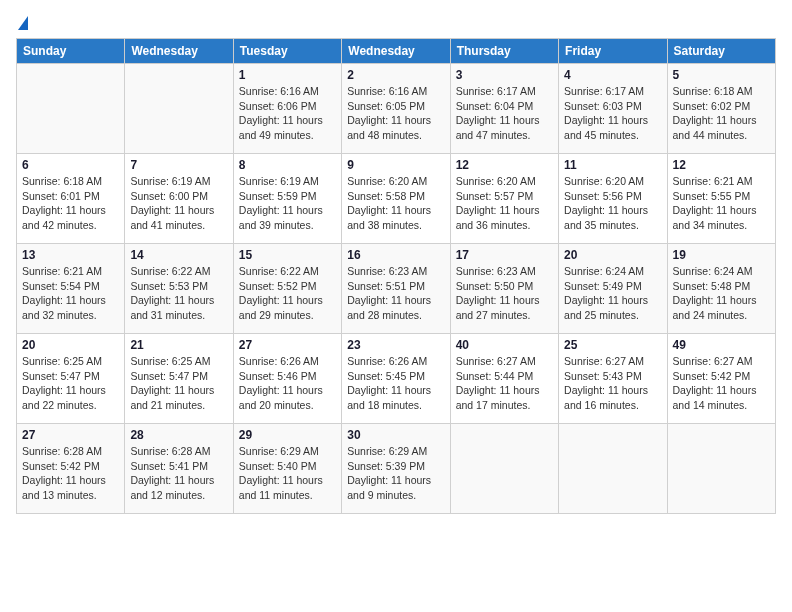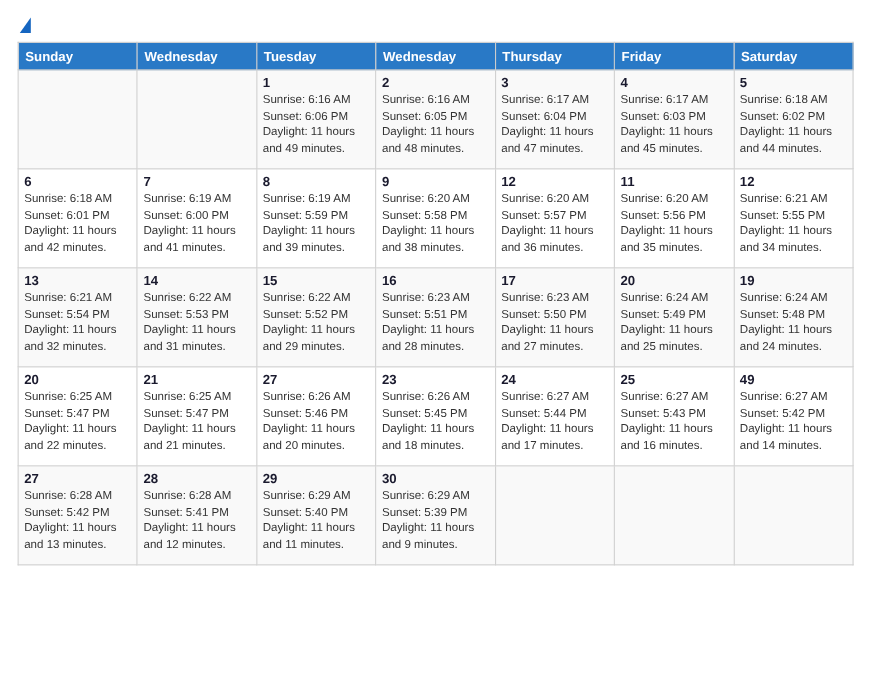--- a/index.html
+++ b/index.html
@@ -270,21 +270,21 @@
 Sunset: 5:46 PM
 Daylight: 11 hours and 20 minutes.</div>
         </td>
         <td>
           <span class="day-num">23</span>
           <div class="day-info" style="white-space: pre-line;">Sunrise: 6:26 AM
 Sunset: 5:45 PM
 Daylight: 11 hours and 18 minutes.</div>
         </td>
         <td>
-          <span class="day-num">24</span>
+          <span class="day-num">40</span>
           <div class="day-info" style="white-space: pre-line;">Sunrise: 6:27 AM
 Sunset: 5:44 PM
 Daylight: 11 hours and 17 minutes.</div>
         </td>
         <td>
           <span class="day-num">25</span>
           <div class="day-info" style="white-space: pre-line;">Sunrise: 6:27 AM
 Sunset: 5:43 PM
 Daylight: 11 hours and 16 minutes.</div>
         </td>

